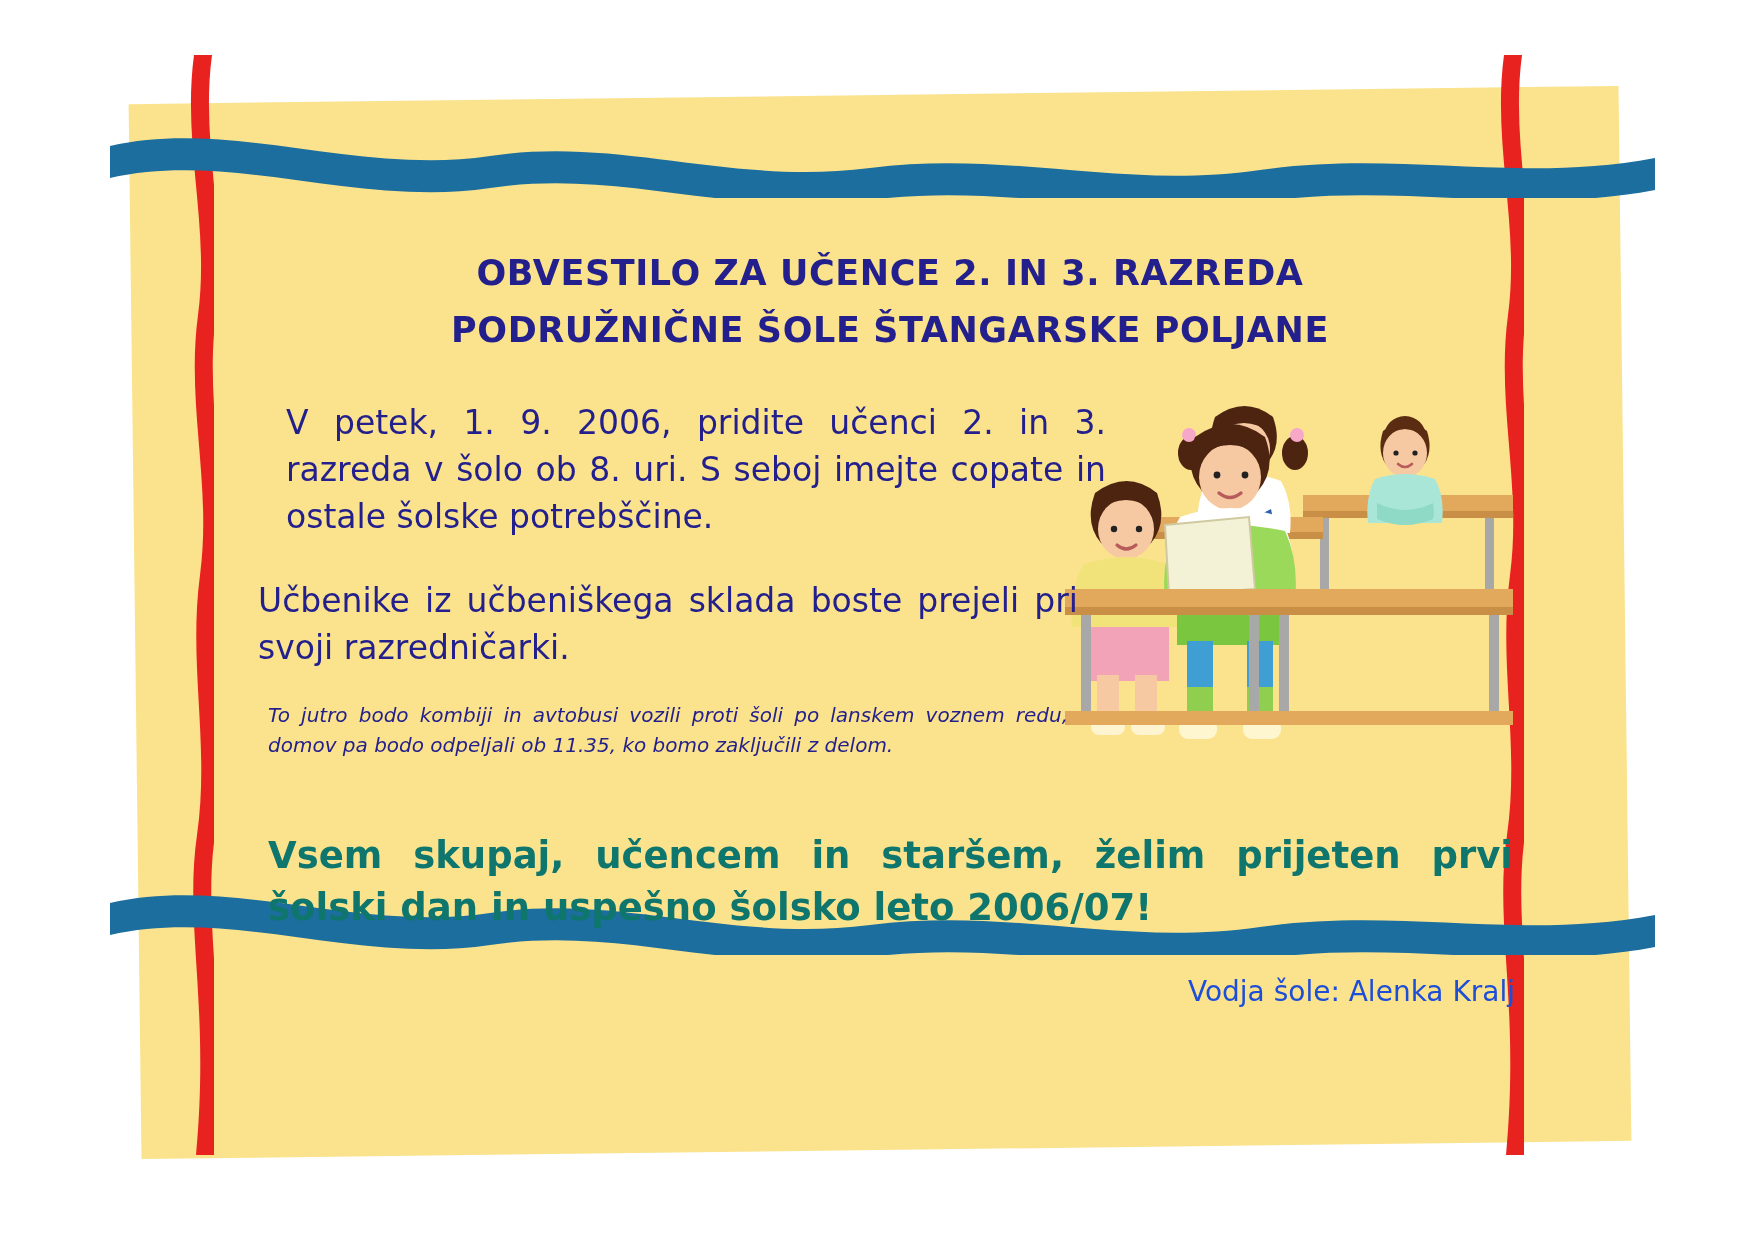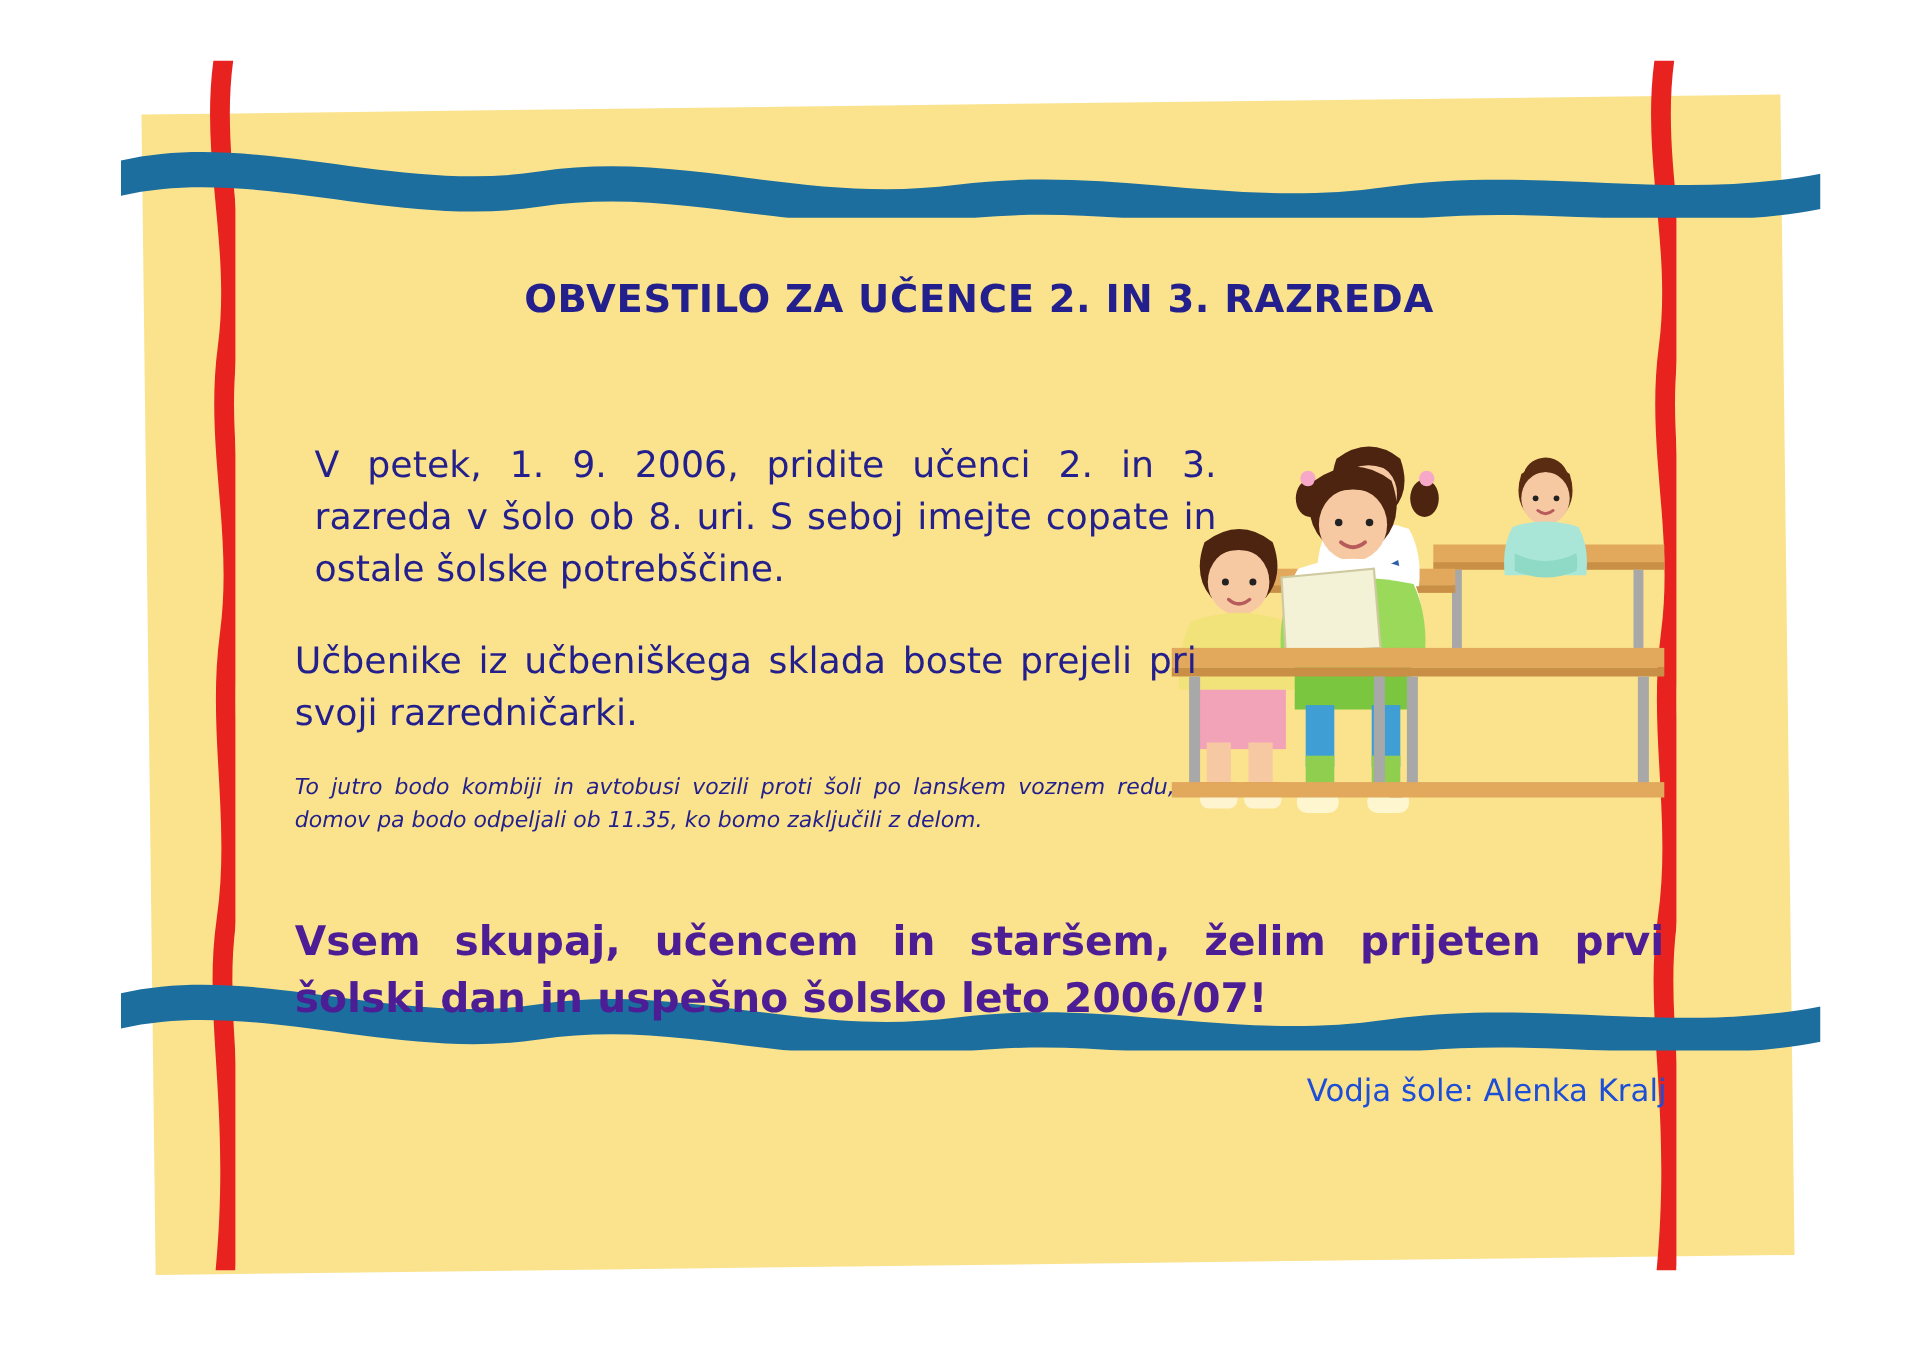--- a/index.html
+++ b/index.html
@@ -95,38 +95,37 @@
     font-size: 33px;
     line-height: 1.42;
     margin-left: 28px;
   }
   .para-2 {
     left: 258px;
     top: 578px;
     width: 820px;
     font-size: 33px;
     line-height: 1.42;
-    margin-left: 10px;
   }
   .para-3 {
     left: 268px;
     top: 700px;
     width: 800px;
     font-size: 20px;
     font-style: italic;
     line-height: 1.52;
   }
   .para-closing {
     left: 268px;
     top: 830px;
     width: 1245px;
     font-size: 37px;
     font-weight: bold;
     line-height: 1.40;
-    color: #4c1d95;
+    color: #0f766e;
   }
   .signature {
     position: absolute;
     left: 900px;
     top: 975px;
     width: 615px;
     text-align: right;
     font-size: 28px;
     color: #1d4ed8;
   }
@@ -265,20 +264,21 @@
         <rect x="424" y="240" width="10" height="100" fill="#a8a8a8"></rect>
         <rect x="198" y="336" width="250" height="14" fill="#e2a85b"></rect>
       </g>
     </svg>
   </div>
 
   <div class="content">
 
     <div class="title-block">
       <span class="title-line">OBVESTILO ZA UČENCE 2. IN 3. RAZREDA</span>
+      <span class="title-line">PODRUŽNIČNE ŠOLE ŠTANGARSKE POLJANE</span>
     </div>
 
     <div class="para para-1">V petek, 1. 9. 2006, pridite učenci 2. in 3. razreda v šolo ob 8. uri. S seboj imejte copate in ostale šolske potrebščine.</div>
 
     <div class="para para-2">Učbenike iz učbeniškega sklada boste prejeli pri svoji razredničarki.</div>
 
     <div class="para para-3">To jutro bodo kombiji in avtobusi vozili proti šoli po lanskem voznem redu, domov pa bodo odpeljali ob 11.35, ko bomo zaključili z delom.</div>
 
     <div class="para para-closing">Vsem skupaj, učencem in staršem, želim prijeten prvi šolski dan in uspešno šolsko leto 2006/07!</div>
 

